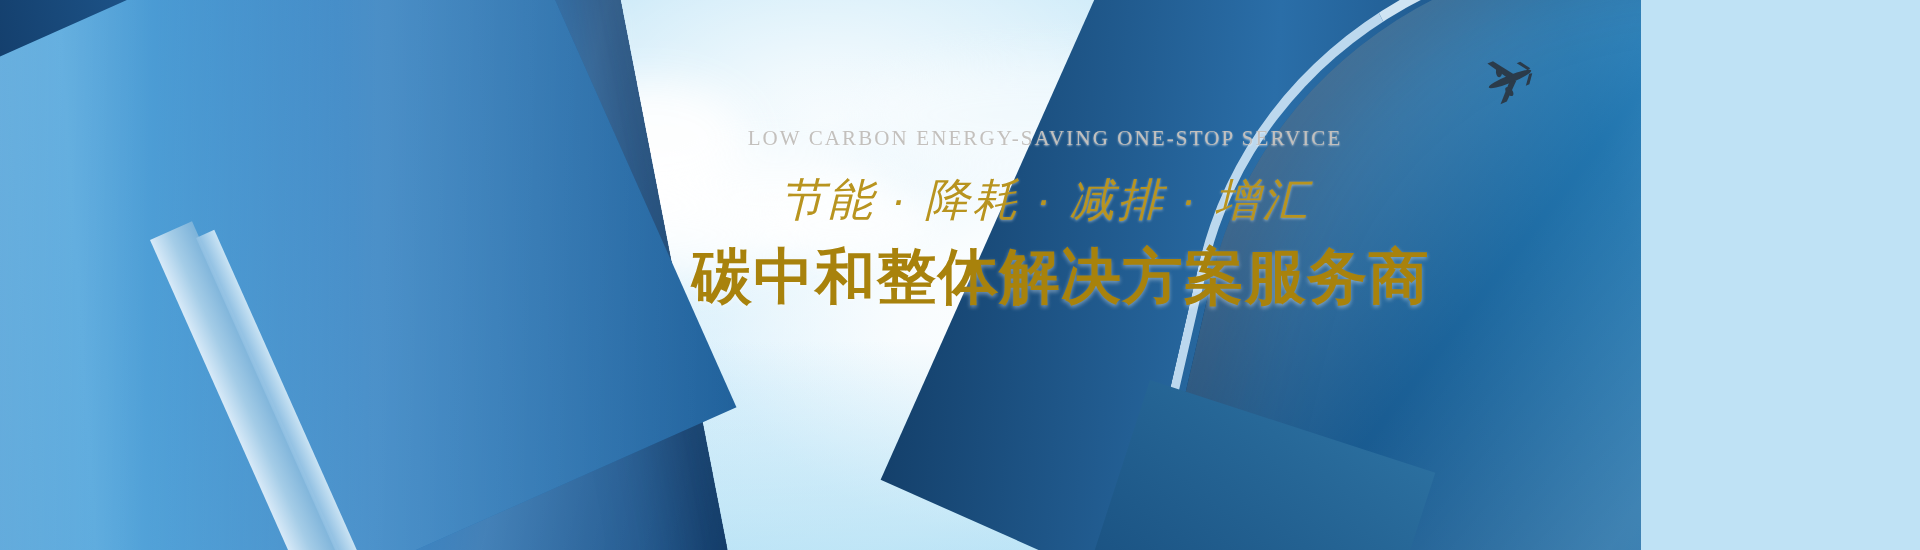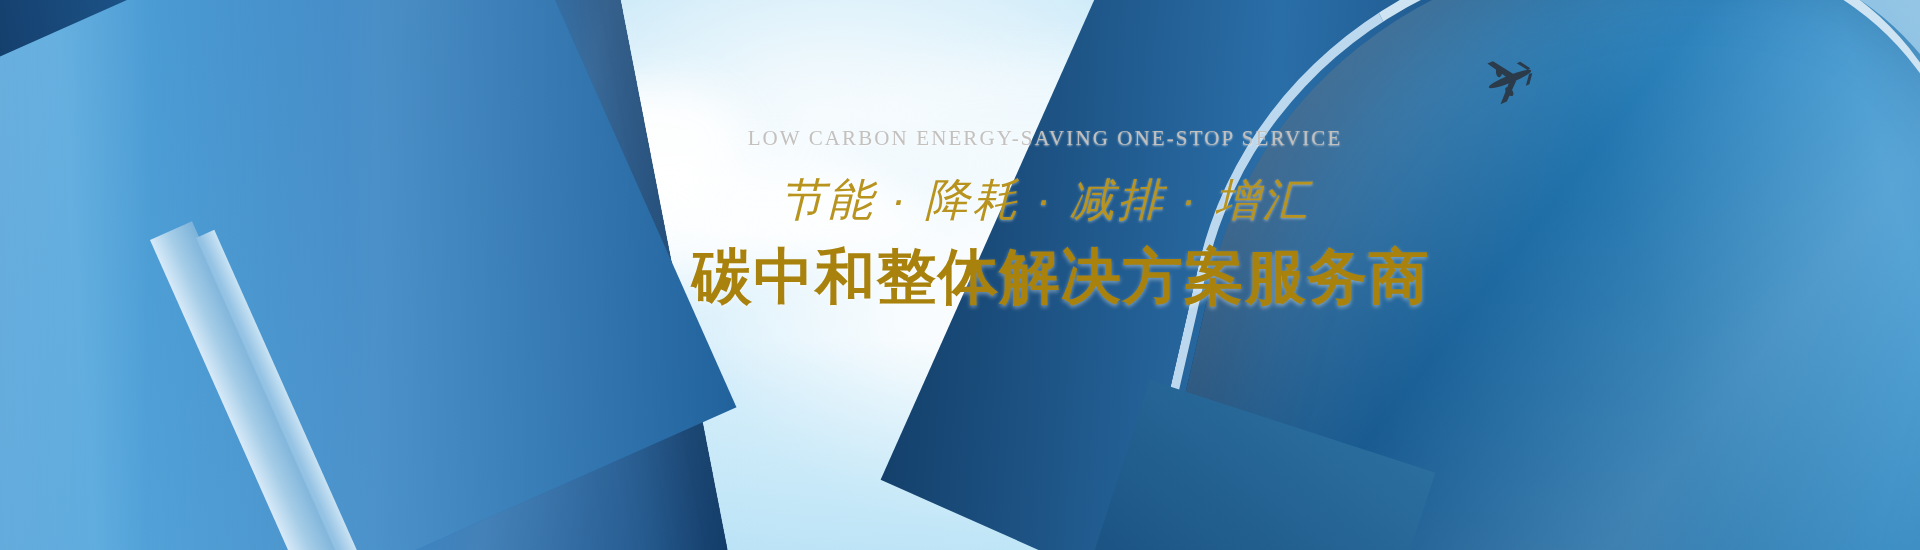--- a/index.html
+++ b/index.html
@@ -1,20 +1,20 @@
 <!DOCTYPE html>
 <html><head>
 <meta charset="utf-8">
 <style>
   * { margin:0; padding:0; box-sizing:border-box; }
   html,body { width:1920px; height:550px; overflow:hidden; }
   body { font-family:"Liberation Sans", sans-serif; background:#bfe2f5; }
 
   #banner {
-    position:relative; width:1920px; height:550px; overflow:hidden;padding-left:22px;
+    position:relative; width:1641px; height:550px; overflow:hidden;padding-left:22px;
   }
 
   
   .sky {
     position:absolute; inset:0;
     background:
       radial-gradient(ellipse 700px 420px at 1080px 330px, #ffffff 0%, rgba(255,255,255,0.75) 26%, rgba(232,246,253,0.35) 52%, rgba(255,255,255,0) 75%),
       radial-gradient(ellipse 620px 380px at 830px 120px, rgba(255,255,255,0.92) 0%, rgba(255,255,255,0.45) 40%, rgba(255,255,255,0) 72%),
       linear-gradient(160deg, #a6d8f2 0%, #bbe3f6 28%, #d8effb 55%, #e9f7fd 75%, #cfeafa 100%);
   }

